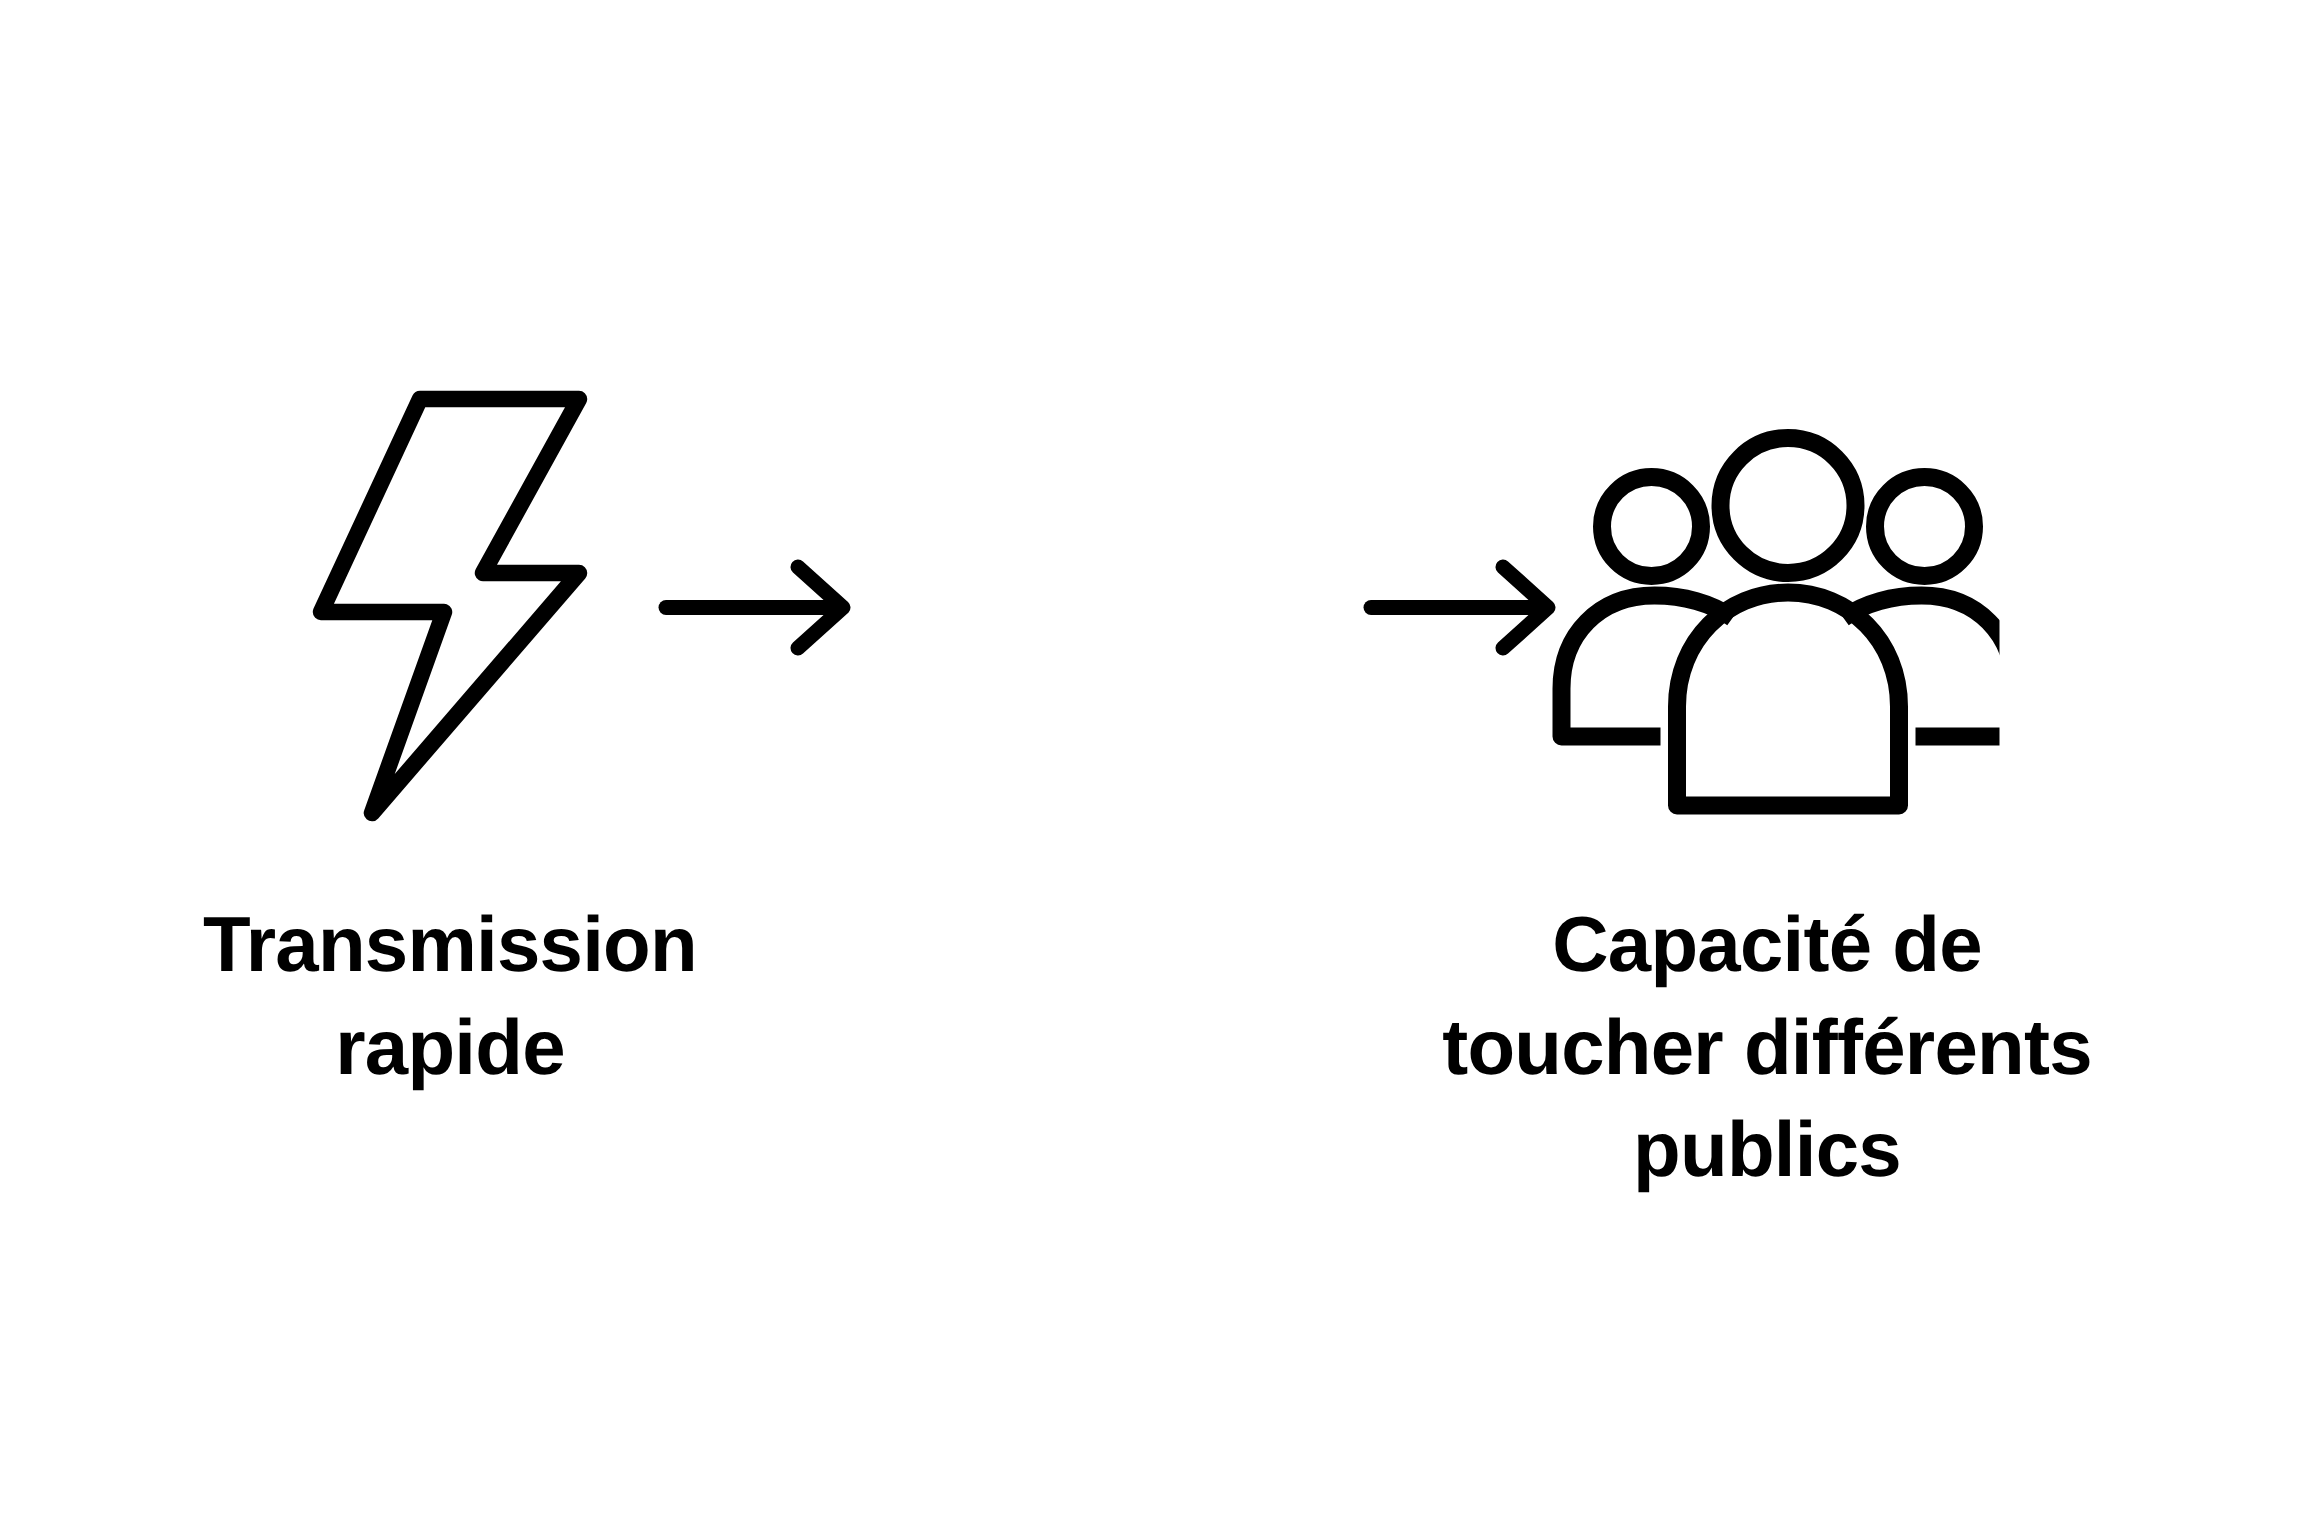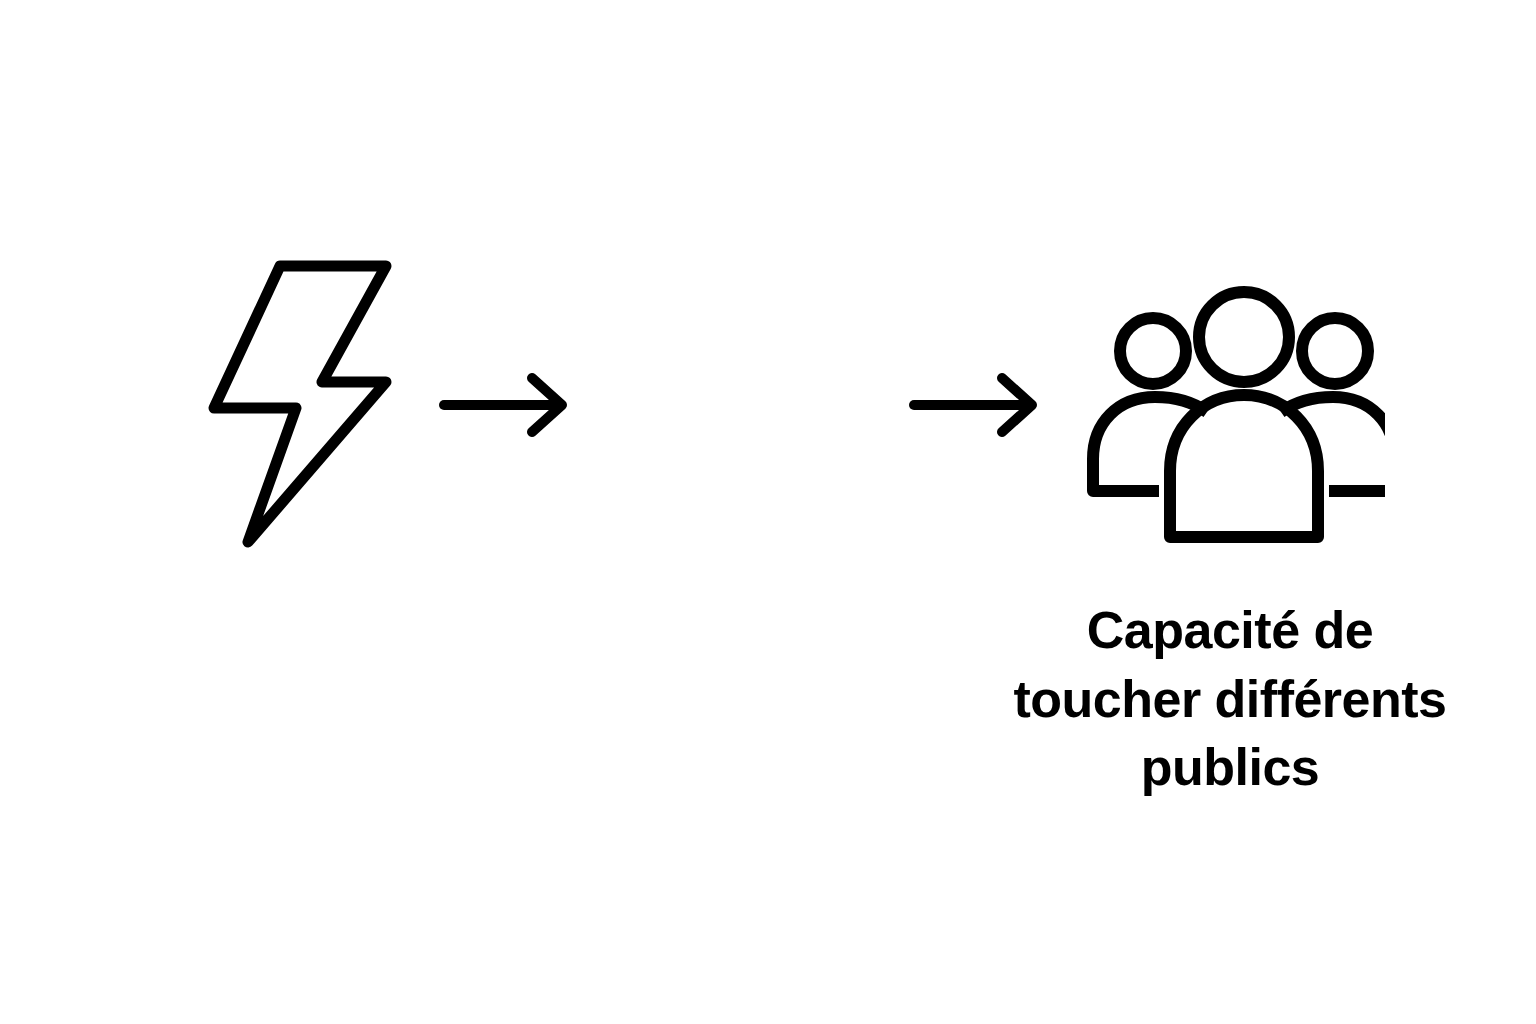--- a/index.html
+++ b/index.html
@@ -36,21 +36,21 @@
   
   .step {
     position: absolute;
     top: 240px;
     display: flex;
     flex-direction: column;
     align-items: center;
   }
   .step-1 { left: 100px;  width: 400px; }
   .step-2 { left: 540px;  width: 420px; }
-  .step-3 { left: 980px;  width: 500px; justify-content: space-between; }
+  .step-3 { left: 928px;  width: 500px; justify-content: space-between; }
 
   .icon-box {
     height: 310px;
     display: flex;
     align-items: flex-end;
     justify-content: center;
   }
 
   .caption {
     margin-top: 46px;
@@ -123,20 +123,22 @@
           <path class="ln" d="M 80 16
                    L 186 16
                    L 122 132
                    L 186 132
                    L 48 292
                    L 96 158
                    L 14 158
                    Z"></path>
         </svg>
       </div>
+      <div class="caption">Transmission
+rapide</div>
     </div>
 
     <div class="arrow arrow-1">
       <svg width="140" height="66" viewBox="0 0 140 66">
         <line class="ln-arrow" x1="8" y1="33" x2="122" y2="33"></line>
         <polyline class="ln-arrow" points="96,6 126,33 96,60"></polyline>
       </svg>
     </div>
 
 

